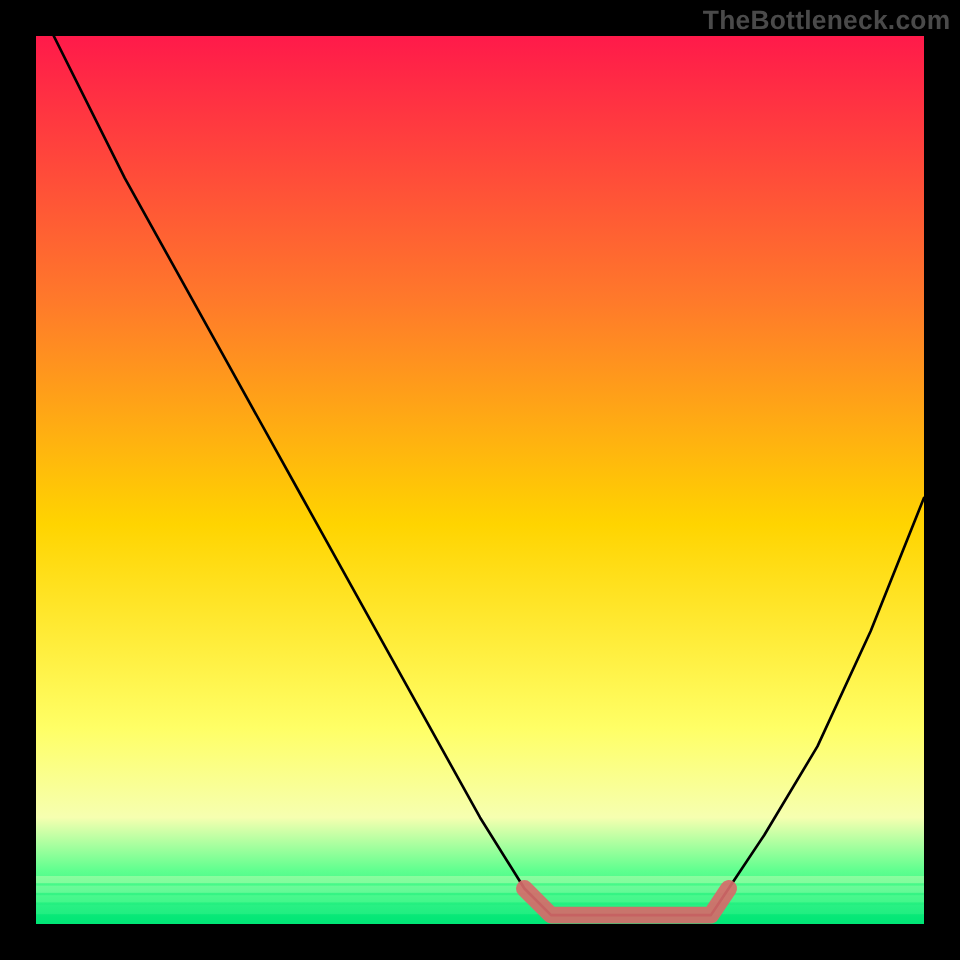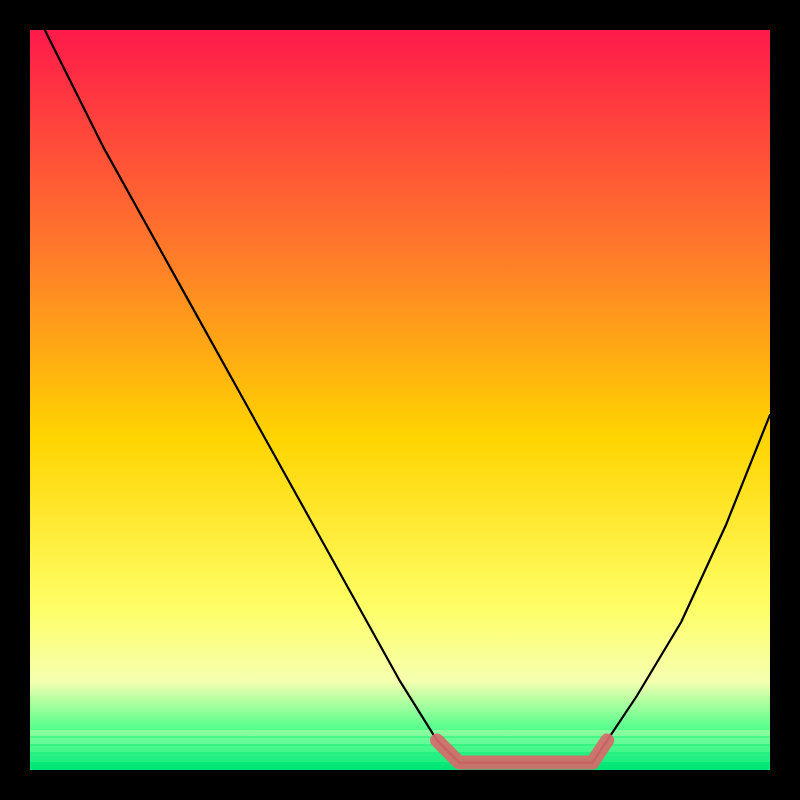--- a/index.html
+++ b/index.html
@@ -36,20 +36,21 @@
     user-select: none;
   }
   svg {
     display: block;
   }
 </style>
 </head>
 <body>
 
 <div class="frame">
+  <div class="watermark">TheBottleneck.com</div>
 
   <div class="plot">
     <svg id="chart-svg" width="740" height="740" viewBox="0 0 740 740" preserveAspectRatio="none">
       <defs>
         <linearGradient id="bg-grad" x1="0" y1="0" x2="0" y2="1">
           <stop id="g0" offset="0%" stop-color="#ff1a4a"></stop>
           <stop id="g1" offset="30%" stop-color="#ff7a2a"></stop>
           <stop id="g2" offset="55%" stop-color="#ffd400"></stop>
           <stop id="g3" offset="78%" stop-color="#ffff66"></stop>
           <stop id="g4" offset="88%" stop-color="#f6ffb0"></stop>

